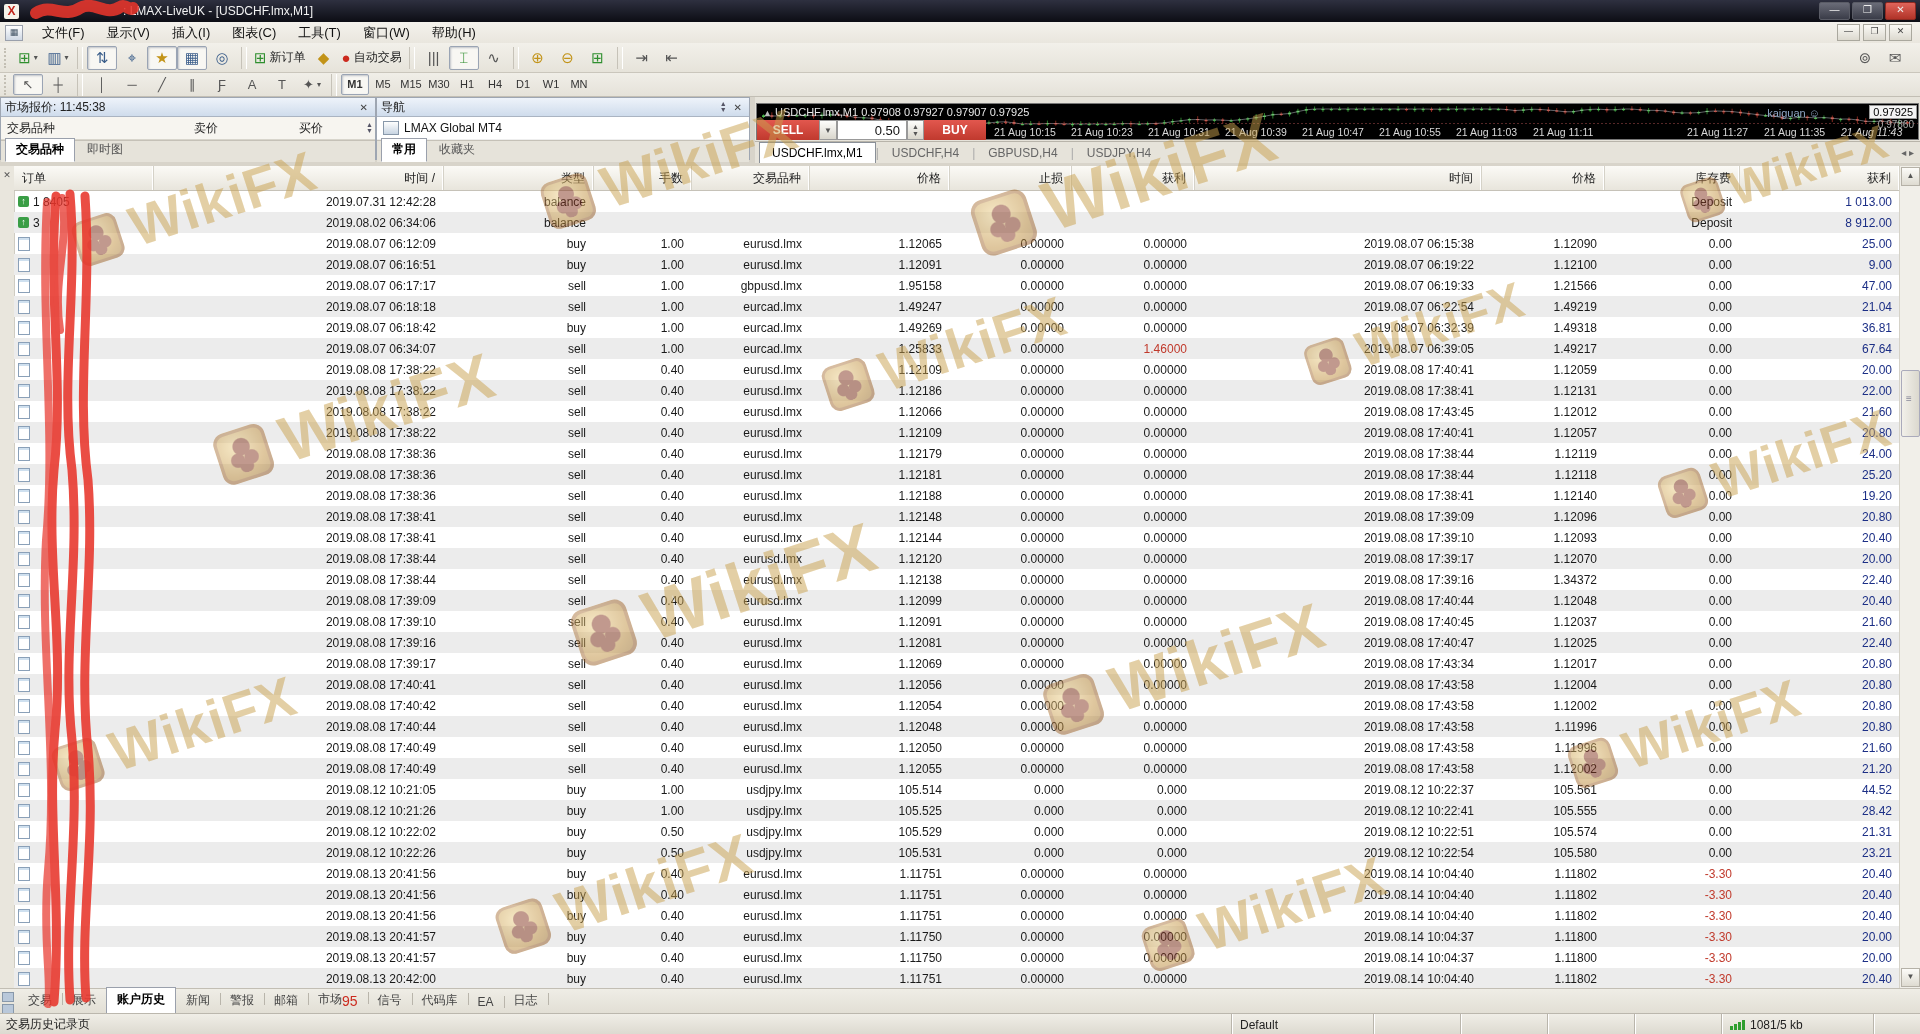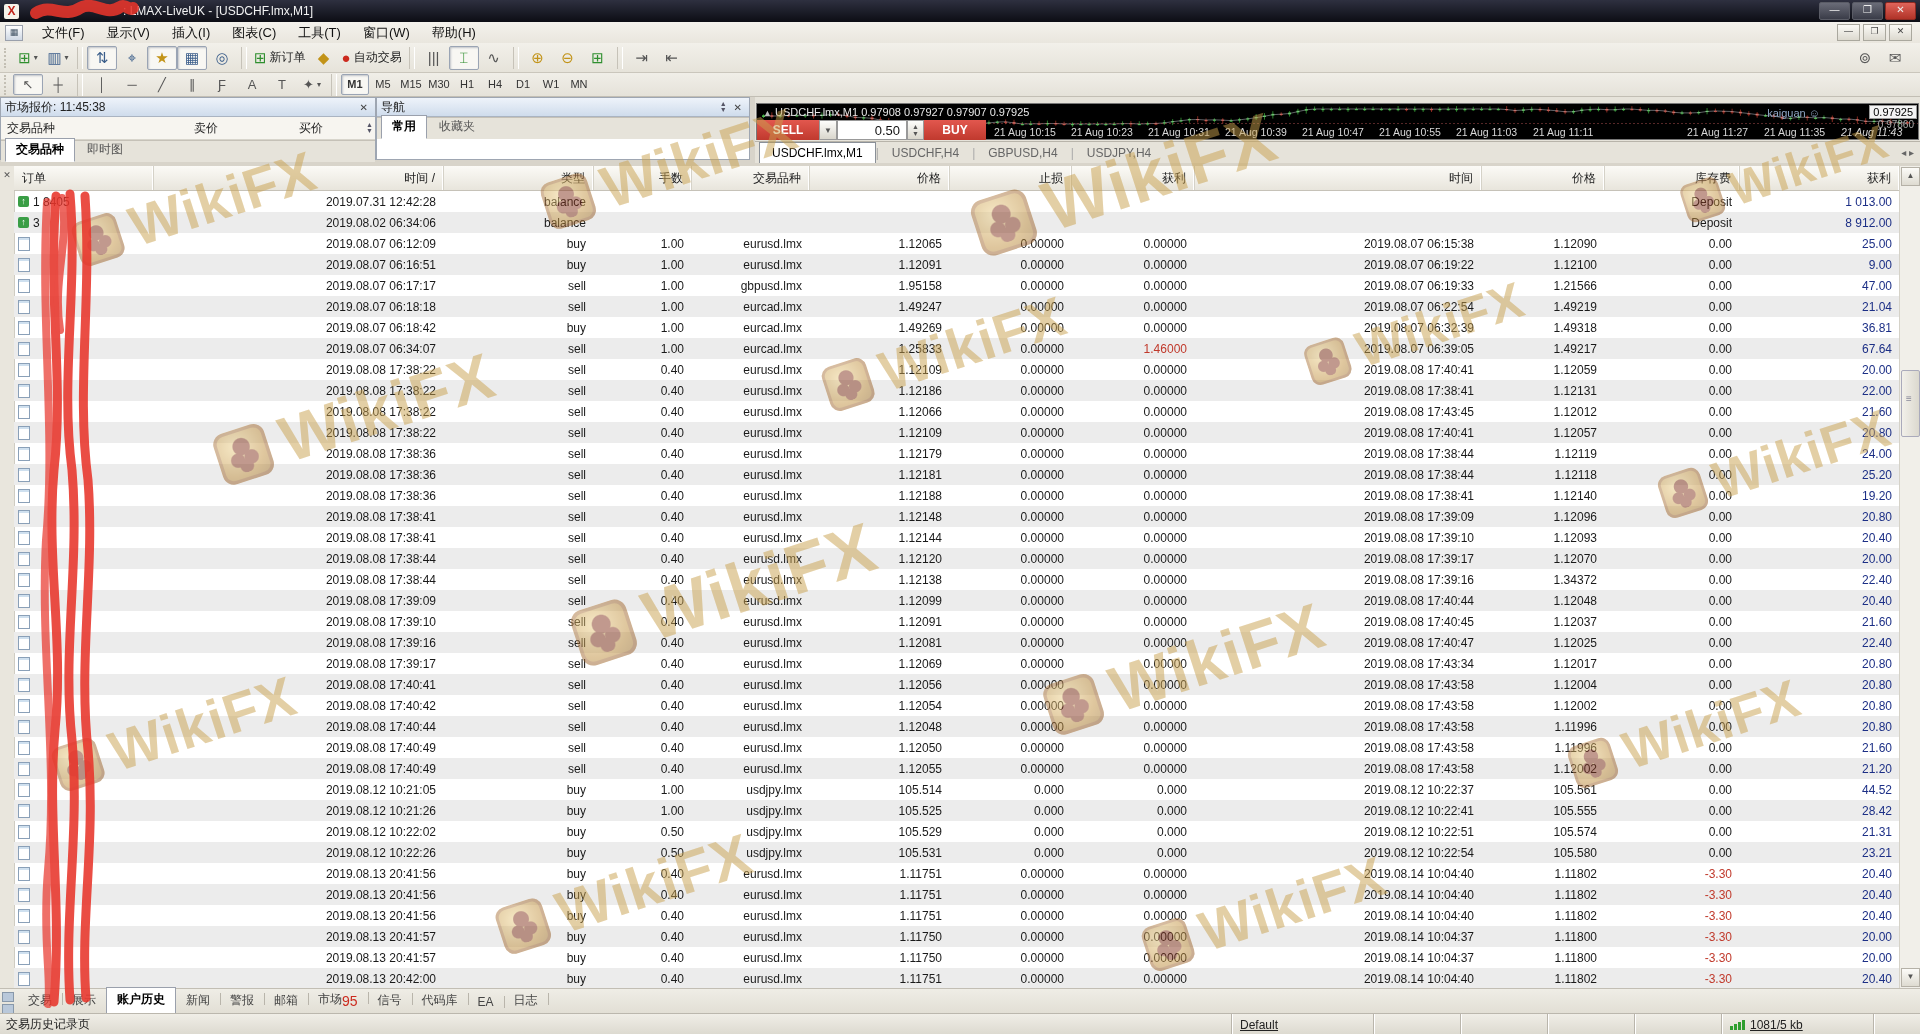--- a/index.html
+++ b/index.html
@@ -89,21 +89,21 @@
   
   .btabs{position:absolute;left:0;top:988px;width:1920px;height:25px;background:linear-gradient(#efede6,#e2dfd5);border-top:1px solid #c2beb4;display:flex;align-items:flex-end;padding-left:18px;box-sizing:border-box;}
   .btab{padding:3px 10px 4px;font-size:12px;color:#444;position:relative;}
   .btab .bsep{position:absolute;right:-1px;top:4px;height:12px;border-left:1px solid #b9b5ab;}
   .btab.active{background:#fff;border:1px solid #9aa0ac;border-bottom-color:#fff;font-weight:bold;color:#000;margin-bottom:-1px;padding-bottom:5px;}
   .btab sub{color:#cc2a1e;font-size:14px;}
   .btab-iconstrip{position:absolute;left:2px;top:992px;display:flex;flex-direction:column;gap:2px;}
   .btab-iconstrip i{width:10px;height:8px;background:#b9c8da;border:1px solid #8898aa;}
   
   .sbar{position:absolute;left:0;top:1013px;width:1920px;height:21px;background:linear-gradient(#f0eee7,#dcd9cf);border-top:1px solid #bbb7ad;display:flex;align-items:center;font-size:12px;color:#222;}
-  .scell{height:21px;display:flex;align-items:center;padding:0 8px;border-left:1px solid #b9b5ab;box-shadow:inset 1px 0 0 #fff;text-decoration:underline;}
+  .scell{height:21px;display:flex;align-items:center;padding:0 8px;border-left:1px solid #b9b5ab;box-shadow:inset 1px 0 0 #fff;}
   .sleft{flex:1;padding-left:6px;}
   .connbars{display:flex;align-items:flex-end;gap:1px;margin-right:5px;}
   .connbars i{width:3px;background:#2f9e2f;display:block;}
   
   .wm{position:absolute;display:flex;align-items:center;gap:12px;transform:rotate(-18deg);pointer-events:none;z-index:50;opacity:.5;}
   .wm-logo{width:46px;height:46px;border-radius:10px;background:radial-gradient(circle at 38% 32%,#ecd08a,#c08f3e 62%,#9c6e2a);box-shadow:inset 0 0 0 3px rgba(120,50,28,.4);position:relative;flex:0 0 auto;}
   .wm-logo::after{content:"";position:absolute;left:9px;top:7px;width:28px;height:32px;border-radius:45% 45% 55% 55%;background:radial-gradient(circle at 50% 28%,#84361f 26%,transparent 30%),radial-gradient(circle at 28% 62%,#84361f 20%,transparent 24%),radial-gradient(circle at 72% 62%,#84361f 20%,transparent 24%),radial-gradient(circle at 50% 82%,#84361f 18%,transparent 22%);}
   .wm-text{font-size:56px;font-weight:bold;color:#c9a14e;letter-spacing:1px;white-space:nowrap;}
   
   .scribbles{position:absolute;left:0;top:0;z-index:60;pointer-events:none;}
@@ -282,20 +282,24 @@
   </div>
 
   <div class="panel" style="left:376px;width:374px;">
     <div class="ptitle">
       <span>导航</span>
       <span class="spinner" style="margin-left:auto;margin-right:4px;">
           <span>▲</span>
           <span>▼</span>
         </span>
       <span class="pclose" style="margin-left:0;">✕</span>
+    </div>
+    <div class="nav-item">
+      <span class="nicon"></span>
+      <span>LMAX Global MT4</span>
     </div>
     <div class="ptabs" id="nav-tabs">
         <span class="ptab active">常用</span>
         <span class="ptab">收藏夹</span>
       </div>
   </div>
 
   <div class="chartwin">
     <div class="chartblack">
       <svg class="candles" id="candles-svg" width="1161" height="23">

